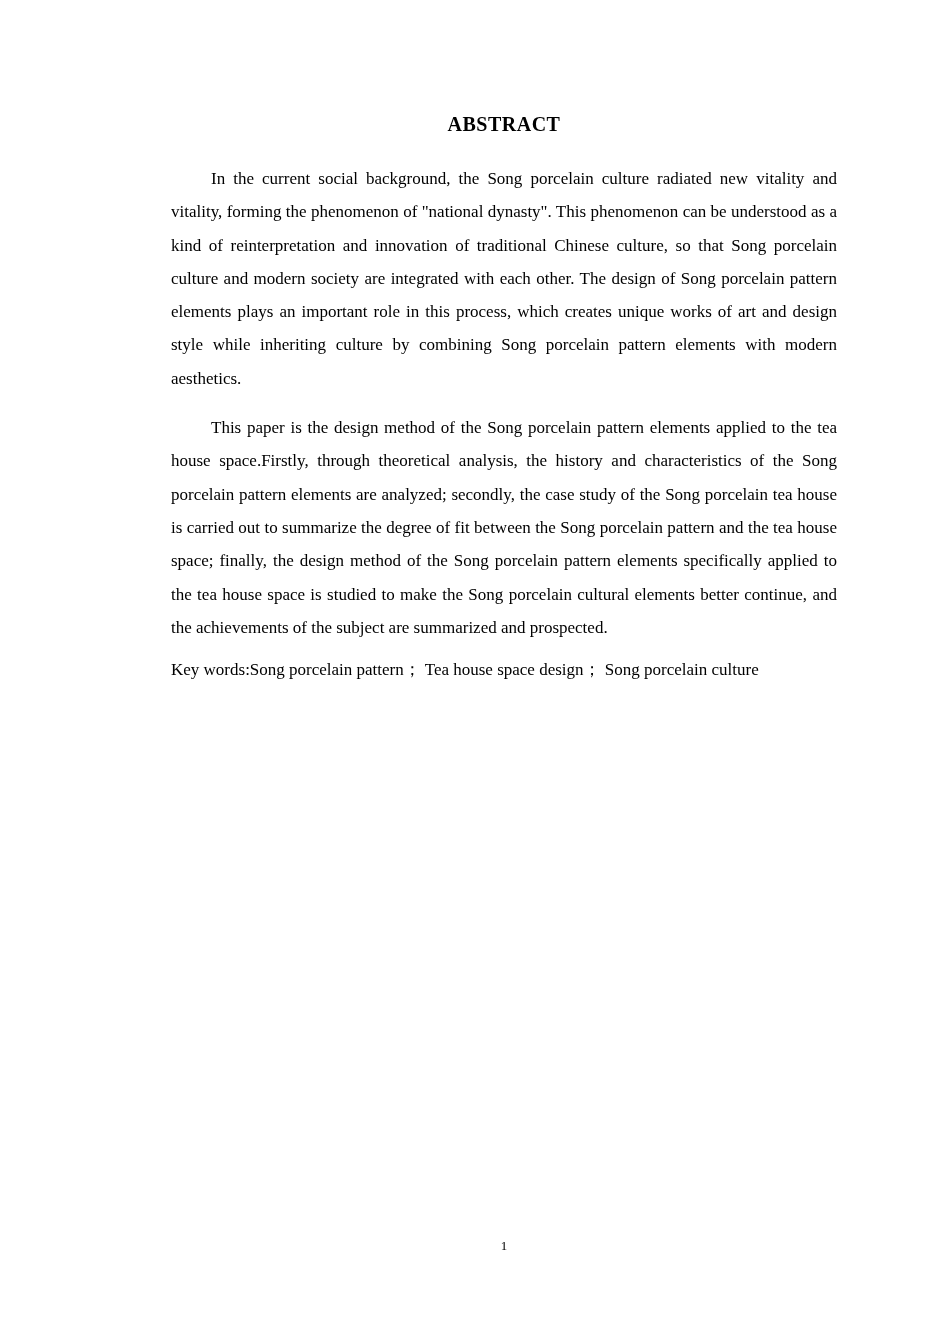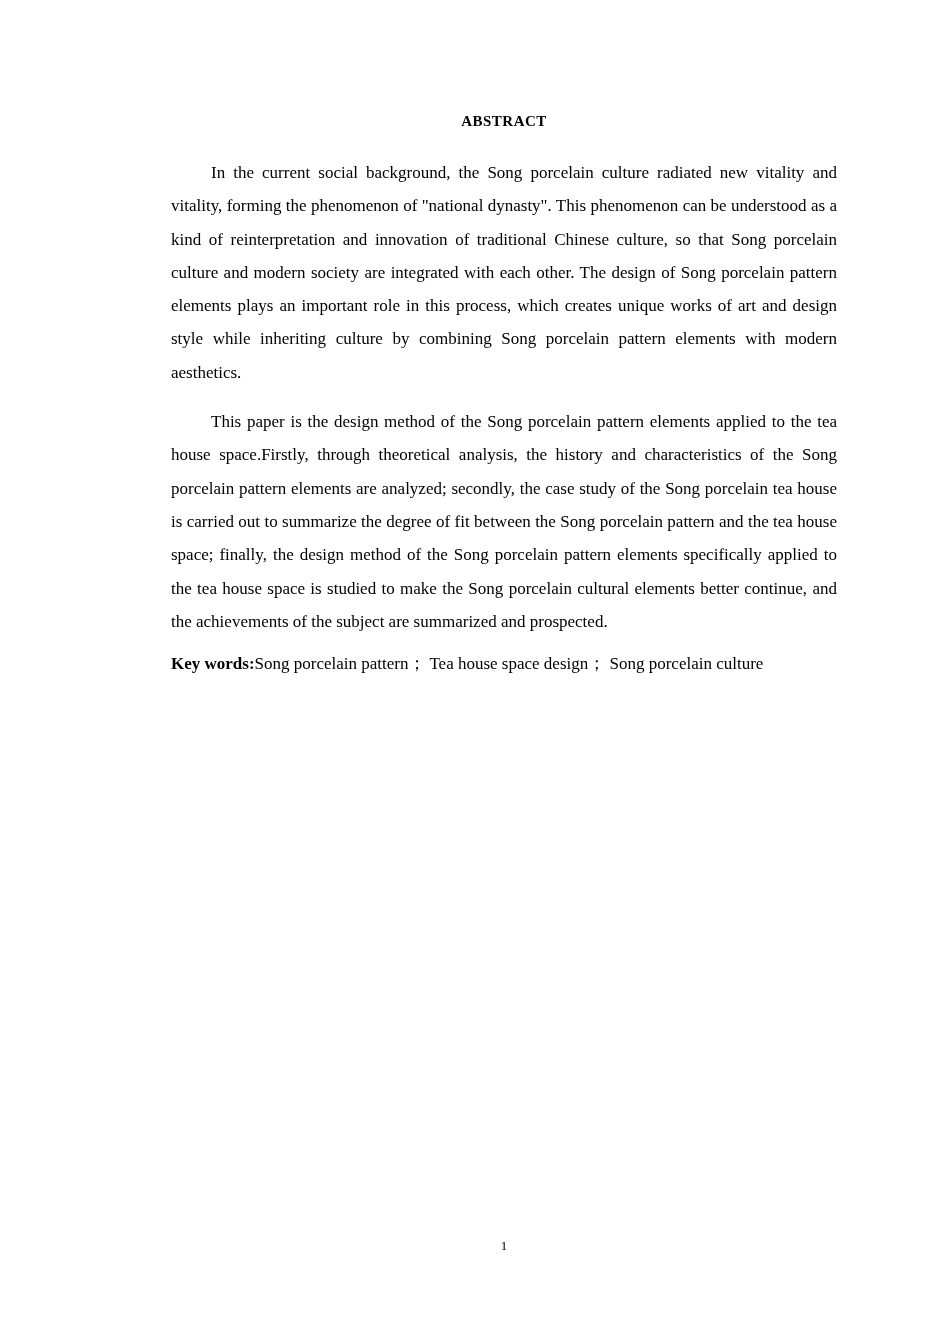--- a/index.html
+++ b/index.html
@@ -16,40 +16,40 @@
     font-family: "Liberation Serif", "DejaVu Serif", serif;
     color: #000000;
     box-sizing: border-box;
   }
   .content {
     padding: 113px 113px 0 171px;
   }
   .doc-title {
     margin: 0 0 26px 0;
     text-align: center;
-    font-size: 15px;
+    font-size: 20px;
     font-weight: bold;
     letter-spacing: 0.5px;
   }
   .para {
     margin: 16px 0 9px 0;
     font-size: 17px;
     line-height: 33.3px;
     text-align: justify;
     text-indent: 40px;
   }
   .keywords {
     margin: 0;
     font-size: 17px;
     line-height: 33.3px;
     text-align: left;
     text-indent: 0;
   }
   .kw-label {
-    font-weight: bold;
+    font-weight: normal;
   }
   .page-number {
     position: absolute;
     top: 1238px;
     left: 171px;
     width: 666px;
     text-align: center;
     font-size: 13px;
     line-height: 16px;
   }

